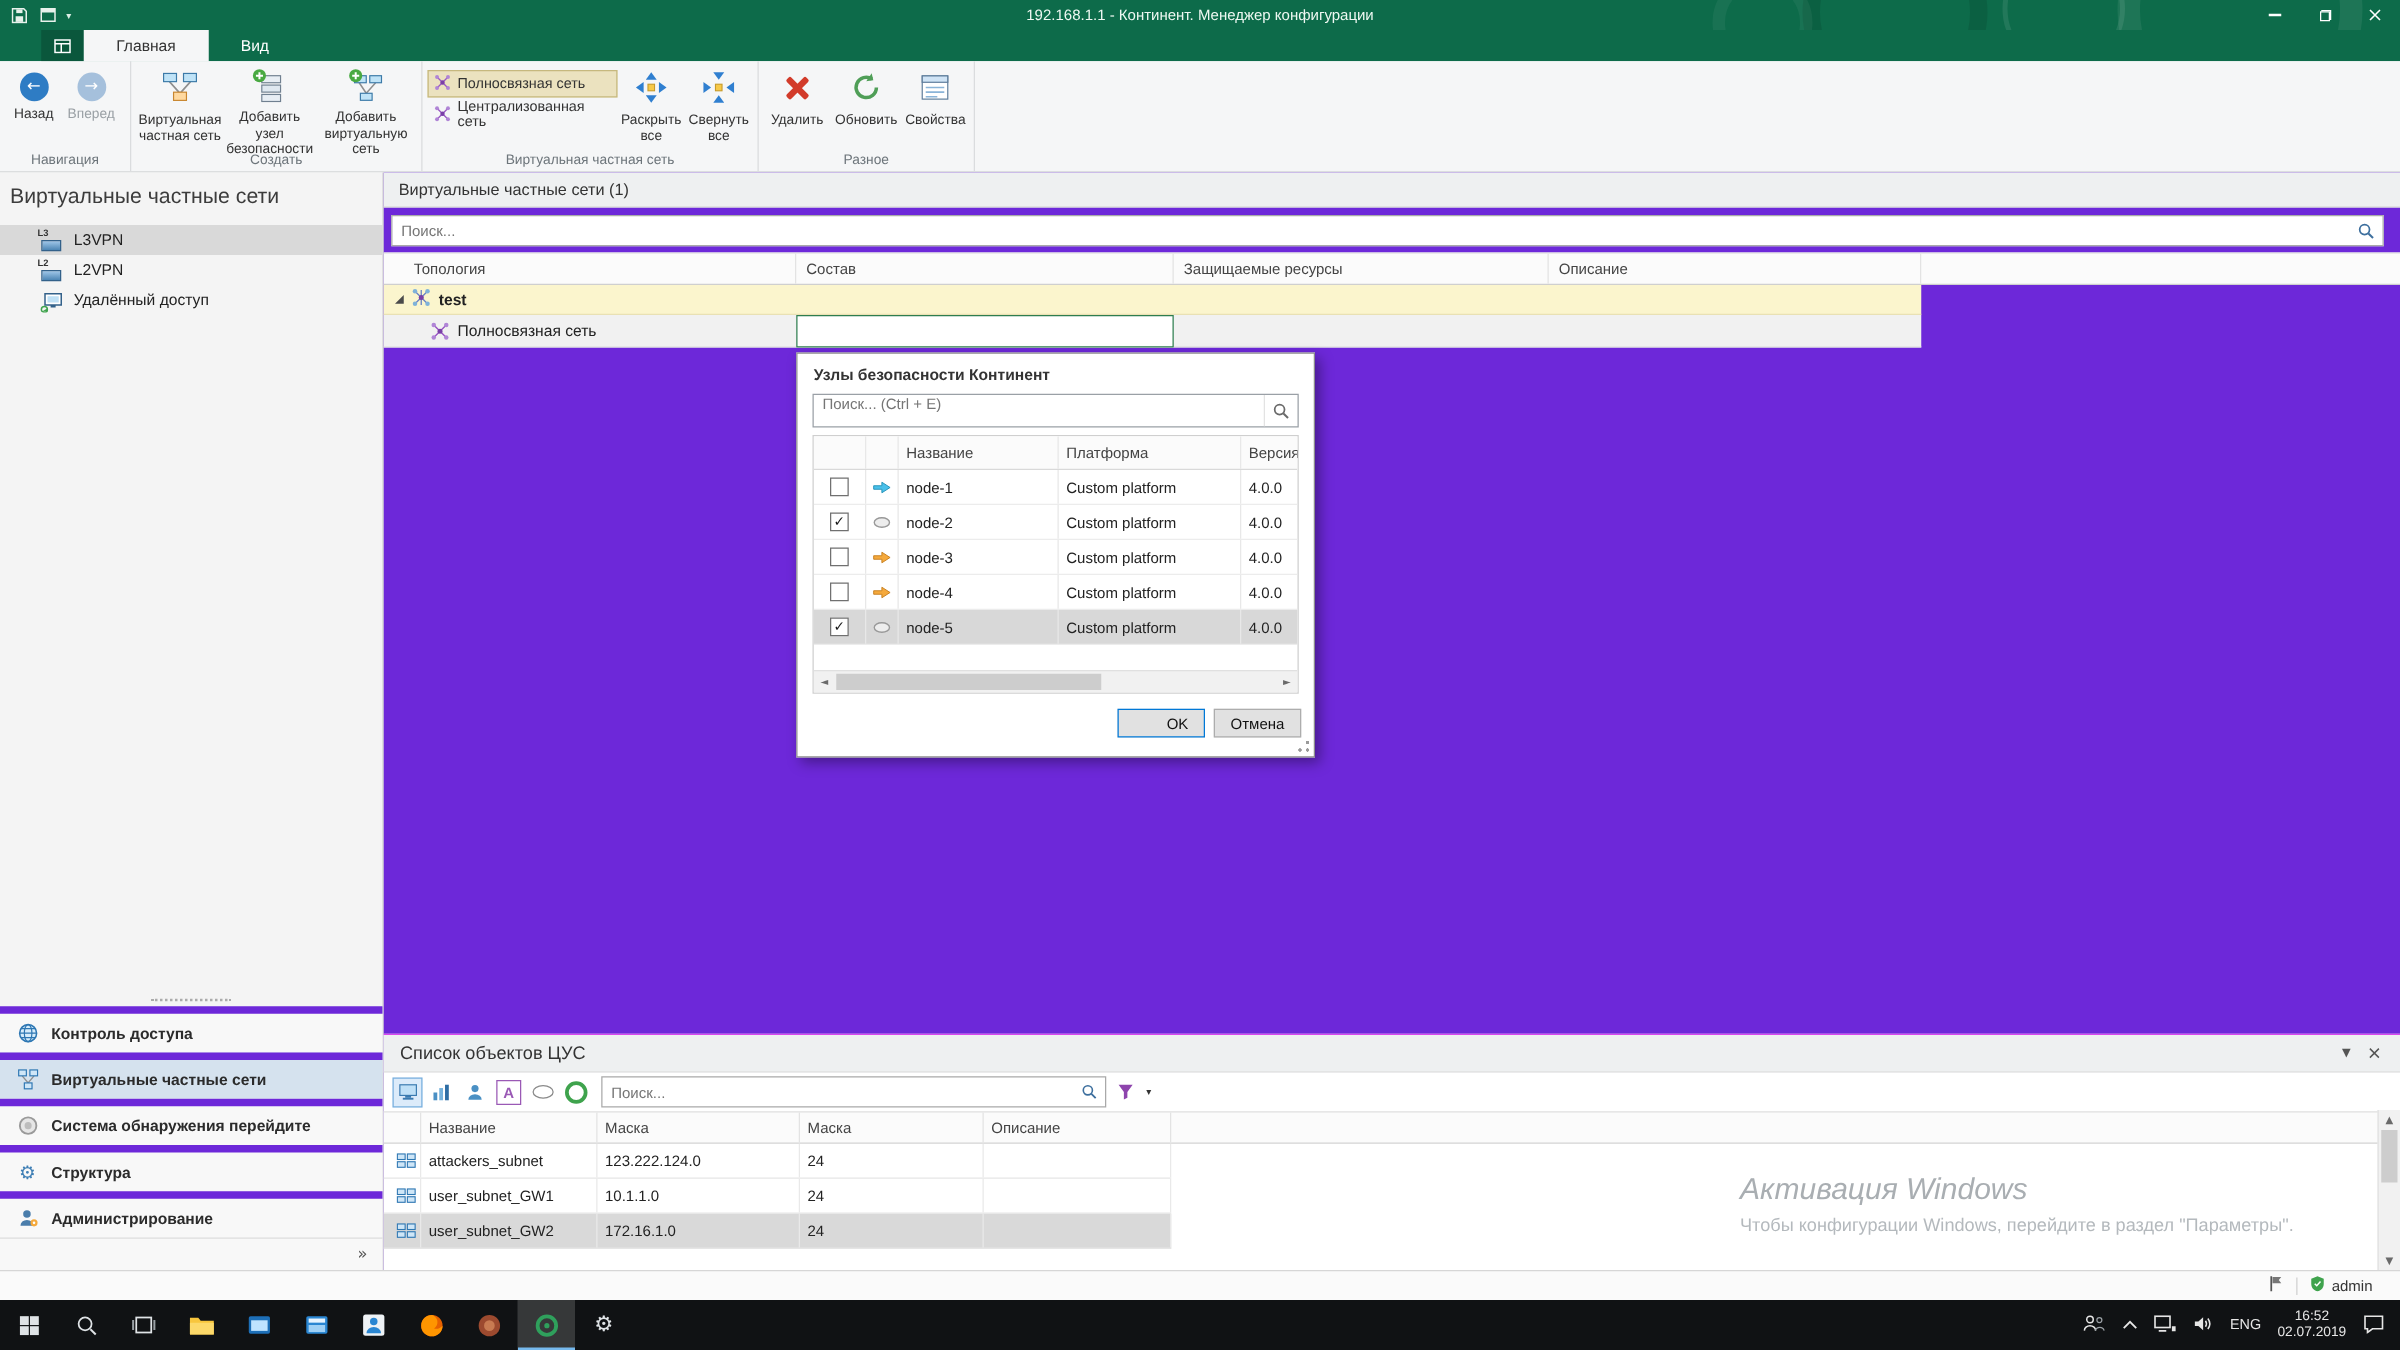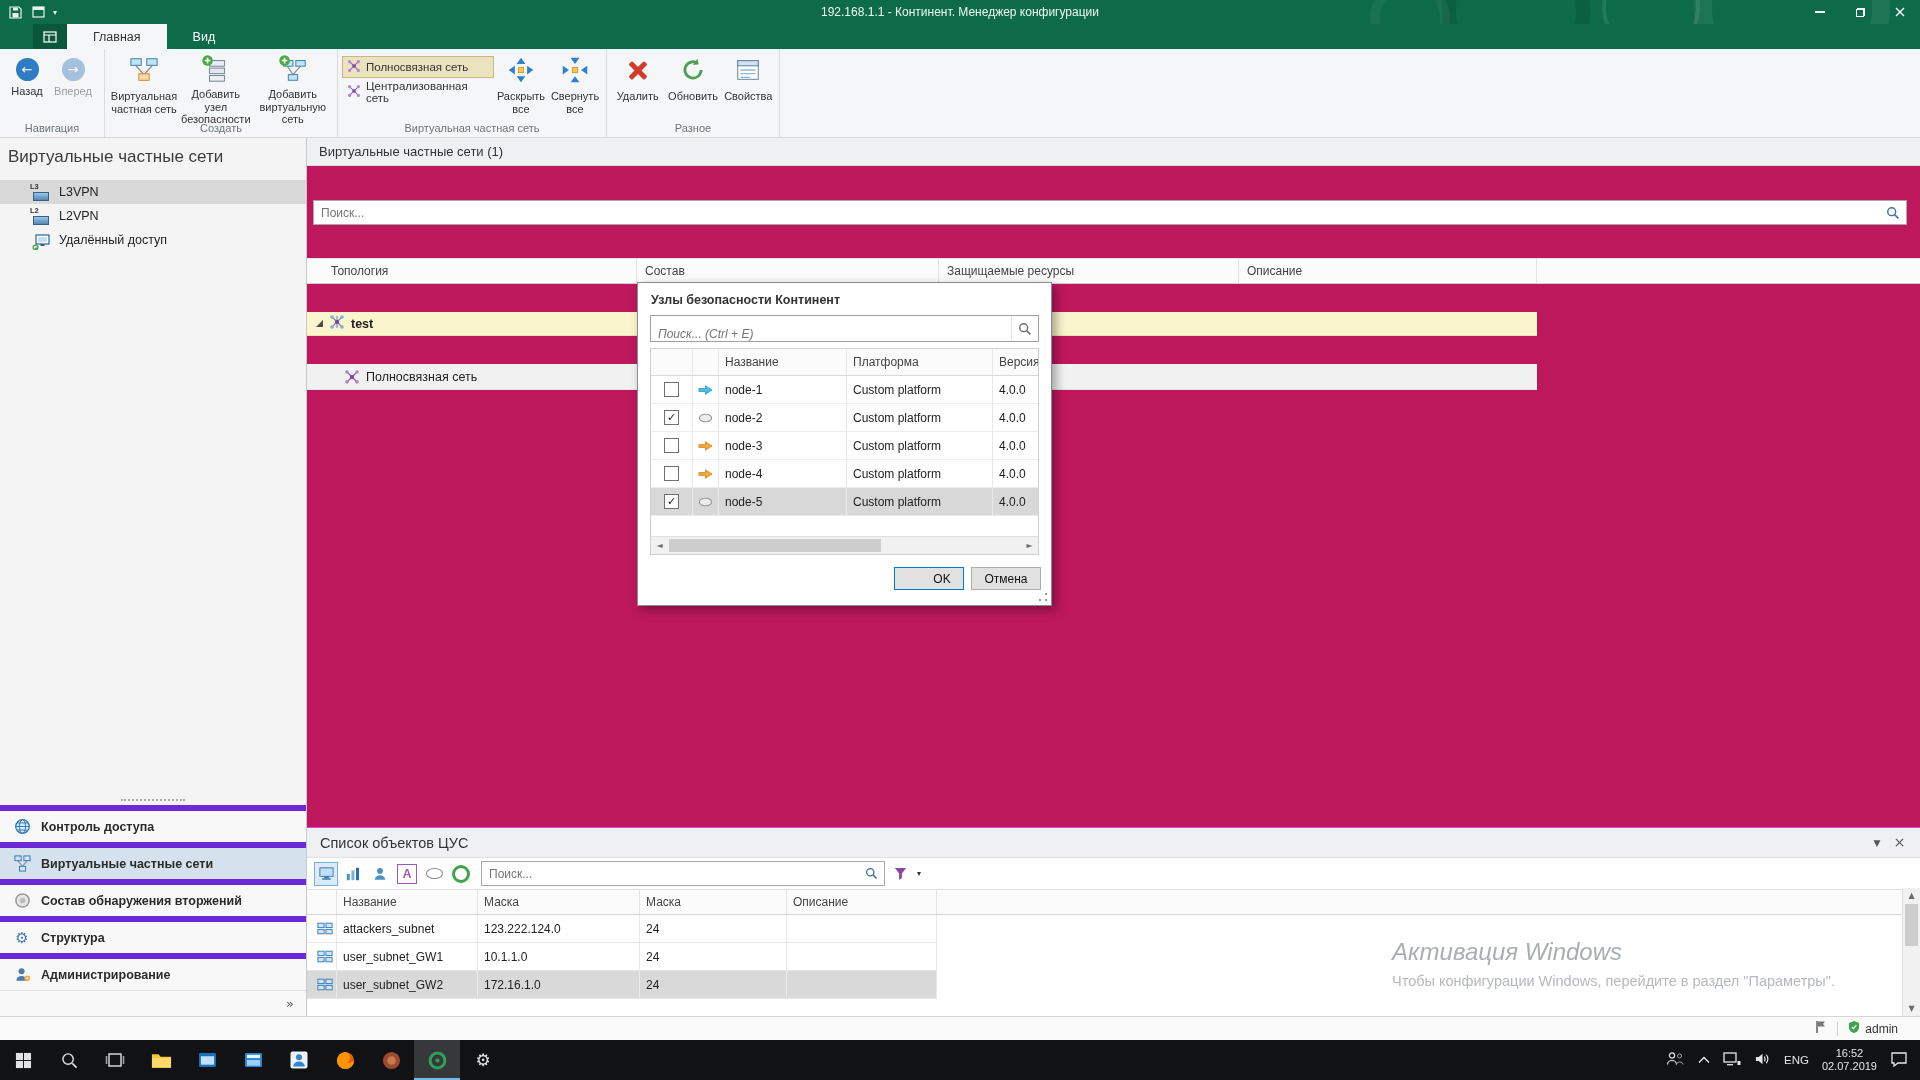--- a/index.html
+++ b/index.html
@@ -64,21 +64,21 @@
   .tree-ic .cube{display:block;width:14px;height:7px;background:linear-gradient(#9fc6e8,#4d86b5);border:1px solid #33618a;margin-bottom:1px;}
   .sb-flex{flex:1;}
   .drag-dots{height:10px;display:flex;align-items:center;justify-content:center;}
   .drag-dots i{display:block;width:64px;border-top:2px dotted #ababab;}
   .nav-item{height:31px;border-top:6px solid #6d28d9;display:flex;align-items:center;gap:9px;padding-left:12px;font-size:12.5px;font-weight:600;color:#2b2b2b;background:#f8f8f8;}
   .nav-item.active{background:#d5e2ee;font-weight:700;}
   .nav-ic{width:20px;display:flex;align-items:center;justify-content:center;}
   .nav-collapse{height:25px;border-top:1px solid #ddd;background:#f8f8f8;display:flex;align-items:center;justify-content:flex-end;padding-right:12px;color:#555;font-size:13px;}
 
   
-  .main{flex:1;position:relative;background:#be185d;display:flex;flex-direction:column;min-width:0;gap:28px;}
+  .main{flex:1;position:relative;background:#6d28d9;display:flex;flex-direction:column;min-width:0;}
   .main-title{height:27px;background:#eef0f1;border-bottom:1px solid #dcdcdc;display:flex;align-items:center;padding-left:12px;font-size:13px;color:#333;}
   .searchbar{margin:6px 13px 5px 6px;height:23px;border:1px solid #a9a9a9;background:#fff;display:flex;align-items:center;}
   .searchbar input{flex:1;border:none;outline:none;background:transparent;font:inherit;font-size:12px;color:#444;padding:0 7px;}
   .mag{width:26px;display:flex;align-items:center;justify-content:center;}
   .gridhead{height:24px;display:flex;border-top:1px solid #e4e4e4;border-bottom:1px solid #cfcfcf;background:#fbfbfb;font-size:12px;color:#444;}
   .gh{display:flex;align-items:center;border-right:1px solid #e3e3e3;box-sizing:border-box;}
   .gh.c1{width:330px;padding-left:24px;}
   .gh.c2{width:302px;padding-left:8px;}
   .gh.c3{width:300px;padding-left:8px;}
   .gh.c4{width:298px;padding-left:8px;}
@@ -125,21 +125,21 @@
   .sarv{height:15px;display:flex;align-items:center;justify-content:center;font-size:8px;color:#6a6a6a;}
   .vthumb{width:13px;height:42px;background:#cdcdcd;margin-top:1px;}
   .op-scroll .sp{flex:1;}
   .wm{position:absolute;left:1085px;top:110px;color:#aab0b4;}
   .wm1{font-size:24px;color:#a9aeb2;font-style:italic;}
   .wm2{font-size:14.5px;margin-top:7px;color:#b4b9bd;}
 
   
   .dialog{position:absolute;left:637px;top:282px;width:413px;height:322px;background:#fff;border:1px solid #8c8c8c;box-shadow:4px 4px 10px rgba(0,0,0,.35);z-index:50;}
   .dlg-title{padding:10px 0 3px 13px;font-weight:700;font-size:12.5px;color:#333;}
-  .dlg-search{margin:5px 12px 0 12px;height:25px;border:1px solid #9aa0a6;display:flex;align-items:flex-end;font-style:italic;}
+  .dlg-search{margin:5px 12px 0 12px;height:25px;border:1px solid #9aa0a6;display:flex;align-items:flex-start;}
   .dlg-search input{flex:1;border:none;outline:none;background:transparent;font:inherit;font-size:12px;color:#444;padding:0 7px;}
   .dlg-mag{width:26px;height:100%;display:flex;align-items:center;justify-content:center;border-left:1px solid #e3e3e3;}
   .dlg-grid{position:relative;margin:6px 12px 0 12px;height:205px;border:1px solid #cfcfcf;overflow:hidden;}
   .dlg-head{height:26px;display:flex;background:#fbfbfb;border-bottom:1px solid #d9d9d9;font-size:12px;color:#444;}
   .dh,.dc{display:flex;align-items:center;box-sizing:border-box;border-right:1px solid #e8e8e8;}
   .w-cb{width:42px;justify-content:center;}
   .w-ic{width:26px;justify-content:center;}
   .w-name{width:128px;padding-left:6px;}
   .w-plat{width:146px;padding-left:6px;}
   .w-ver{width:45px;padding-left:6px;border-right:none;}
@@ -445,21 +445,21 @@
         </span>
         <span class="nav-label">Виртуальные частные сети</span>
       </div>
       <div class="nav-item">
         <span class="nav-ic">
           <svg width="17" height="17" viewBox="0 0 18 18">
               <circle cx="9" cy="9" r="7" fill="#e6e6e6" stroke="#9a9a9a" stroke-width="1.6"></circle>
               <circle cx="9" cy="9" r="3" fill="#bdbdbd"></circle>
             </svg>
         </span>
-        <span class="nav-label">Состав обнаружения вторжений</span>
+        <span class="nav-label">Система обнаружения перейдите</span>
       </div>
       <div class="nav-item">
         <span class="nav-ic glyph" style="color:#3f7fb5;font-size:15px">⚙</span>
         <span class="nav-label">Структура</span>
       </div>
       <div class="nav-item">
         <span class="nav-ic">
           <svg width="17" height="17" viewBox="0 0 18 18">
               <circle cx="8" cy="5.5" r="3.2" fill="#4a7dab"></circle>
               <path d="M2.5 15.5 a5.5 5 0 0 1 11 0 z" fill="#4a7dab"></path>

